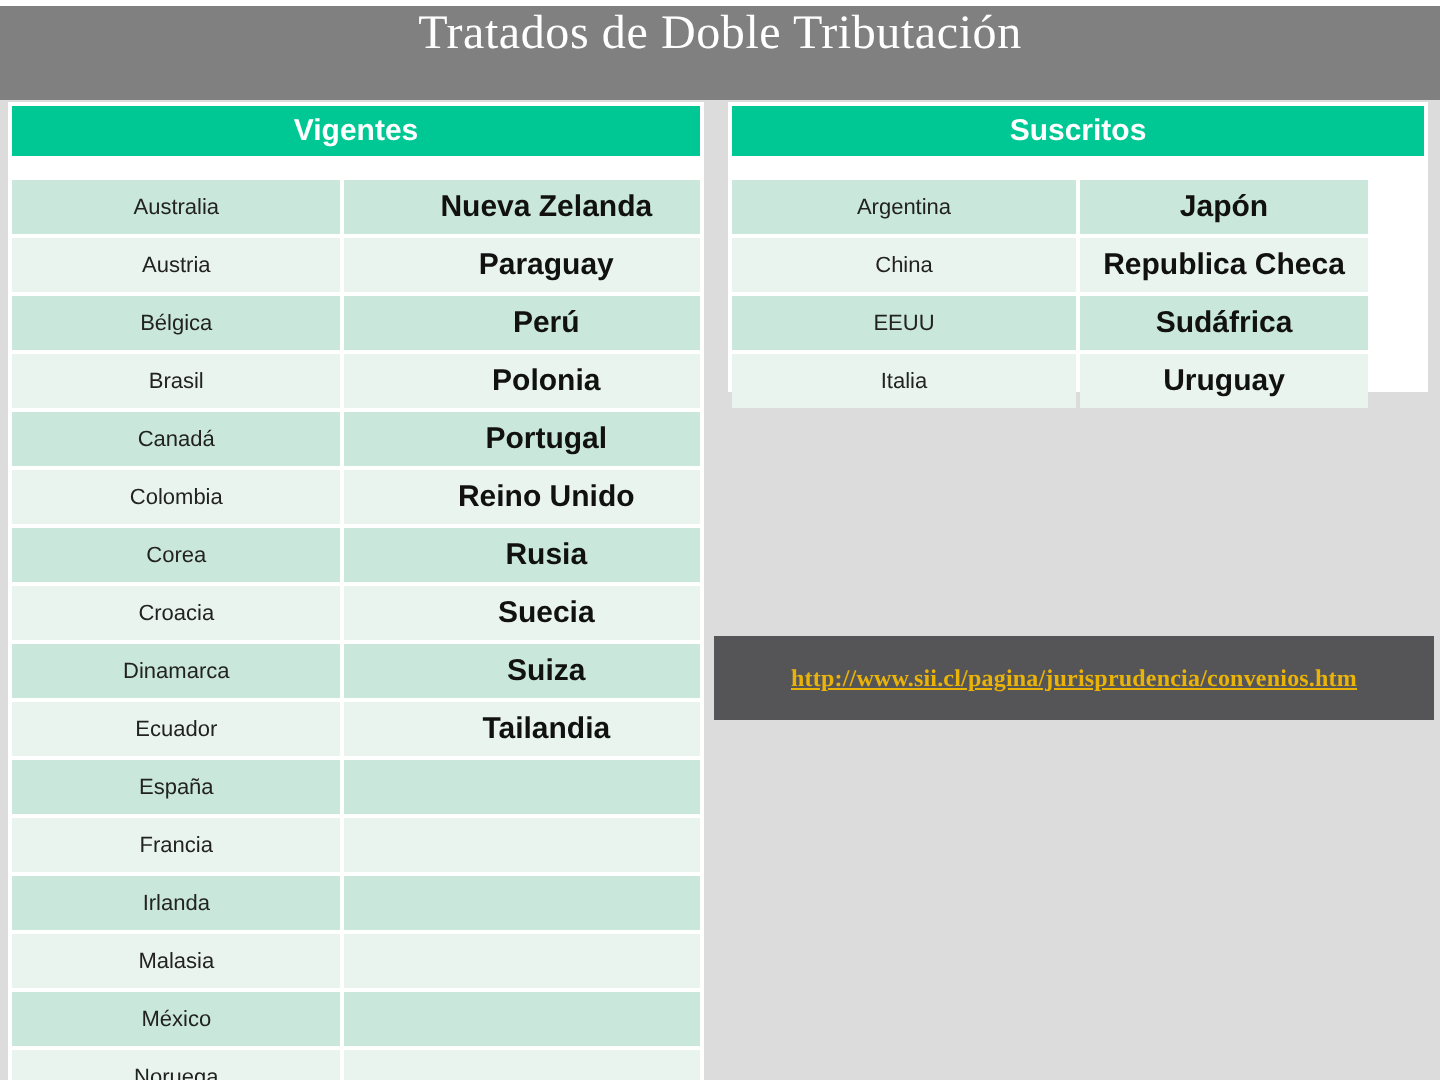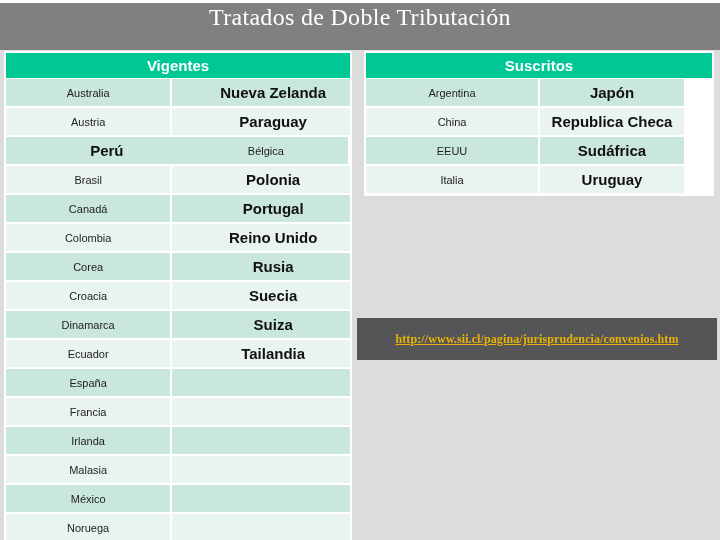--- a/index.html
+++ b/index.html
@@ -66,21 +66,21 @@
     display: flex;
     box-sizing: border-box;
     height: 29px;
     background: #ffffff;
   }
   .row.dark .cell { background: #c9e7da; }
   .row.light .cell { background: #e9f4ef; }
   .cell {
     box-sizing: border-box;
     height: 27px;
-    margin-top: 1px;
+    margin-top: 12px;
     display: flex;
     align-items: center;
     justify-content: center;
     overflow: hidden;
   }
   .cell.c-left {
     font-size: 11px;
     color: #222222;
     font-weight: normal;
   }
@@ -147,22 +147,22 @@
     <div id="vigentes-body">
         <div class="row dark">
           <div class="cell c-left">Australia</div>
           <div class="cell c-right">Nueva Zelanda</div>
         </div>
         <div class="row light">
           <div class="cell c-left">Austria</div>
           <div class="cell c-right">Paraguay</div>
         </div>
         <div class="row dark">
+          <div class="cell c-left">Bélgica</div>
           <div class="cell c-right">Perú</div>
-          <div class="cell c-left">Bélgica</div>
         </div>
         <div class="row light">
           <div class="cell c-left">Brasil</div>
           <div class="cell c-right">Polonia</div>
         </div>
         <div class="row dark">
           <div class="cell c-left">Canadá</div>
           <div class="cell c-right">Portugal</div>
         </div>
         <div class="row light">

